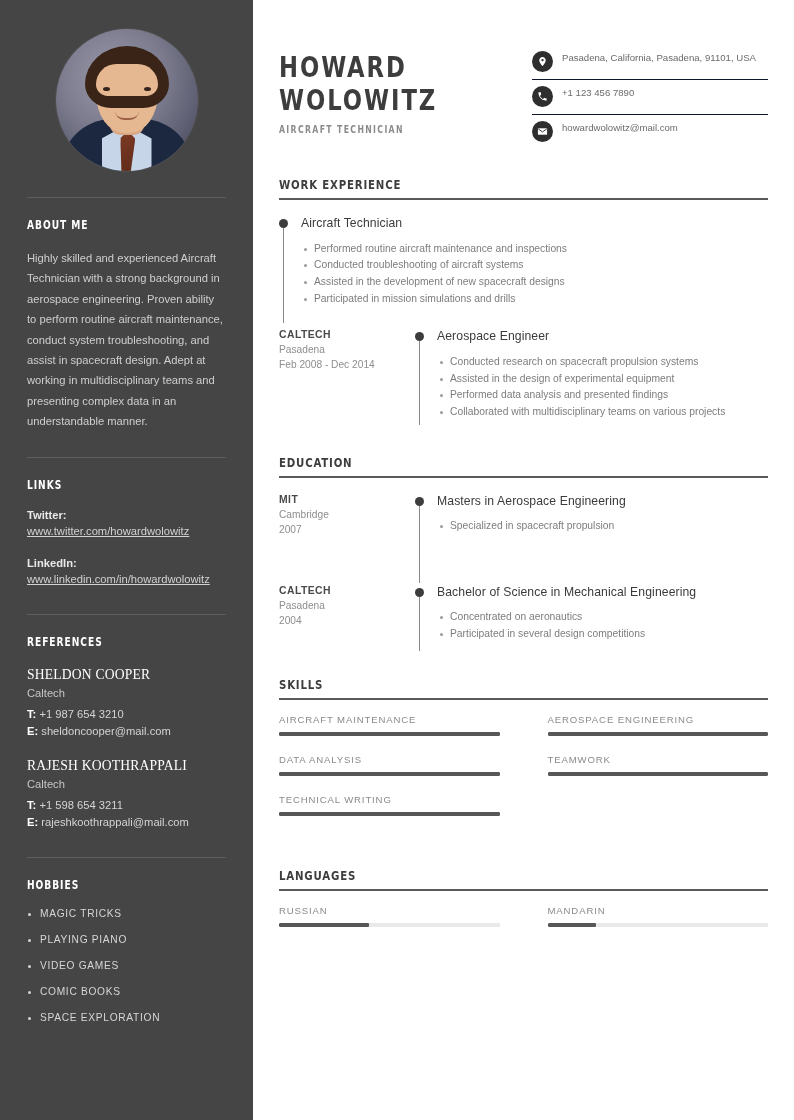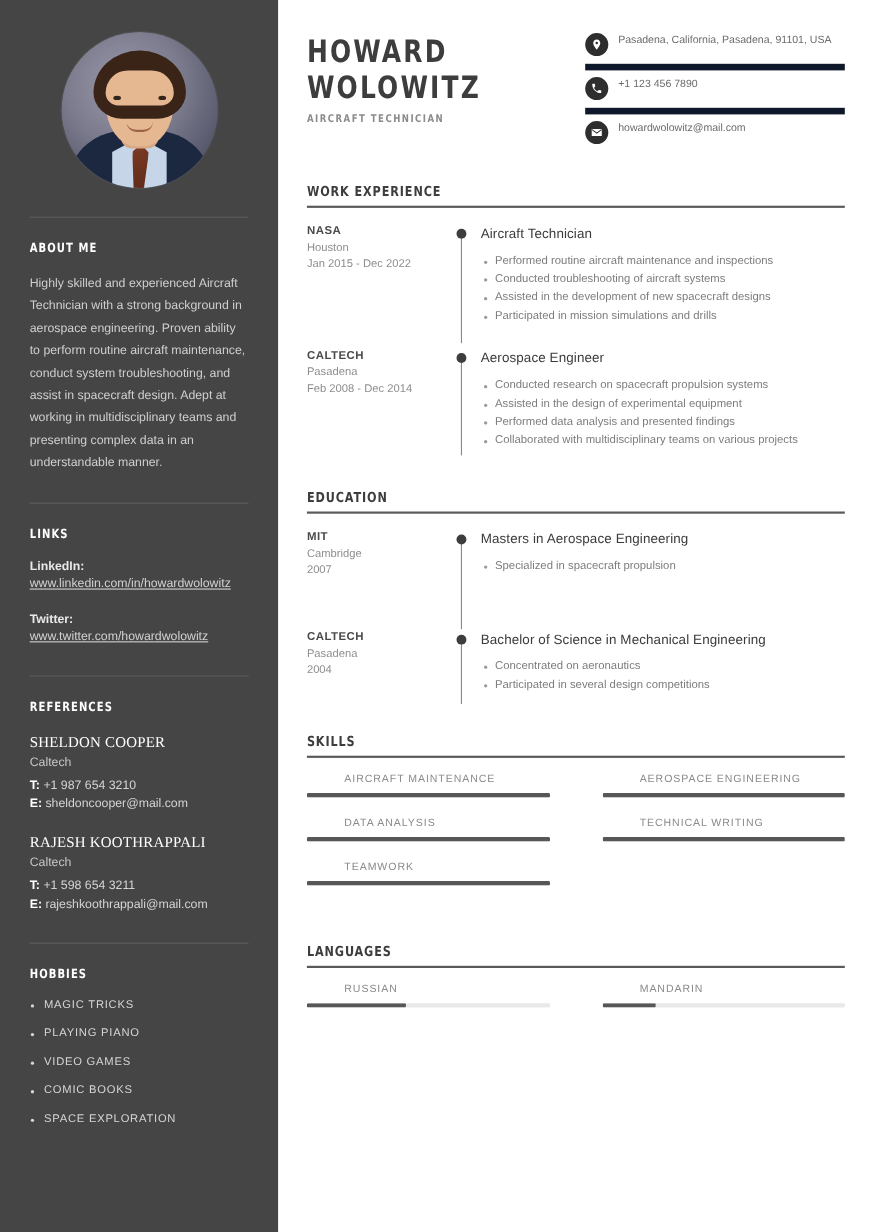--- a/index.html
+++ b/index.html
@@ -180,21 +180,21 @@
     content: "";
     position: absolute; left: 1px; top: 5px;
     width: 3px; height: 3px;
     border-radius: 50%;
     background: #d6d6d6;
   }
 
   
   #main {
     flex: 1;
-    padding: 20px 26px 0 26px;
+    padding: 41px 26px 0 26px;
     background: #ffffff;
   }
 
   .header-row {
     display: flex;
     align-items: flex-start;
     justify-content: space-between;
   }
   .name-block { padding-top: 10px; }
   .name-line {
@@ -219,21 +219,21 @@
     transform: scaleX(0.9);
     transform-origin: left center;
   }
 
   .contact-block { width: 236px; padding-top: 4px; }
   .contact-row {
     display: flex;
     align-items: flex-start;
     gap: 9px;
     padding: 5px 0 7px 0;
-    border-bottom: 6px solid #0f172a;
+    border-bottom: 1px solid #0f172a;
     min-height: 30px;
   }
   .contact-row:last-child { border-bottom: none; }
   .c-icon {
     flex: 0 0 21px;
     width: 21px; height: 21px;
     border-radius: 50%;
     background: #2e2e2e;
     display: flex; align-items: center; justify-content: center;
     margin-top: 1px;
@@ -338,21 +338,20 @@
     row-gap: 0;
     margin-top: 14px;
   }
   .bar-item { margin-bottom: 18px; }
   .bar-label {
     font-size: 9.6px;
     letter-spacing: 0.85px;
     color: #8a8a8a;
     text-transform: uppercase;
     margin-bottom: 7px;
-    margin-left: 34px;
   }
   .bar-track {
     height: 4px;
     background: #e9e9e9;
     border-radius: 1px;
     overflow: hidden;
   }
   .bar-fill {
     height: 100%;
     background: #575757;
@@ -381,26 +380,26 @@
     </div>
 
     <div class="sb-divider"></div>
     <div class="sb-head">ABOUT ME</div>
     <p class="about-text">Highly skilled and experienced Aircraft Technician with a strong background in aerospace engineering. Proven ability to perform routine aircraft maintenance, conduct system troubleshooting, and assist in spacecraft design. Adept at working in multidisciplinary teams and presenting complex data in an understandable manner.</p>
 
     <div class="sb-divider"></div>
     <div class="sb-head">LINKS</div>
 
     <div class="link-block">
+      <div class="link-label">Twitter:</div>
+      <a class="link-url" href="#">www.twitter.com/howardwolowitz</a>
+    </div>
+    <div class="link-block">
       <div class="link-label">LinkedIn:</div>
       <a class="link-url" href="#">www.linkedin.com/in/howardwolowitz</a>
-    </div>
-    <div class="link-block">
-      <div class="link-label">Twitter:</div>
-      <a class="link-url" href="#">www.twitter.com/howardwolowitz</a>
     </div>
 
     <div class="sb-divider"></div>
     <div class="sb-head">REFERENCES</div>
 
     <div class="ref-block">
       <div class="ref-name">SHELDON COOPER</div>
       <div class="ref-org">Caltech</div>
       <div class="ref-line">
         <b>T:</b>
@@ -474,25 +473,20 @@
           <span class="c-text">howardwolowitz@mail.com</span>
         </div>
       </div>
     </div>
 
     <section class="section">
       <div class="sec-head">WORK EXPERIENCE</div>
       <div class="sec-rule"></div>
 
       <div class="entry">
-        <div class="entry-left">
-          <div class="e-org">NASA</div>
-          <div class="e-city">Houston</div>
-          <div class="e-date">Jan 2015 - Dec 2022</div>
-        </div>
         <div class="entry-timeline">
           <span class="tl-dot"></span>
           <span class="tl-line"></span>
         </div>
         <div class="entry-right">
           <div class="e-role">Aircraft Technician</div>
           <ul class="e-bullets">
             <li>Performed routine aircraft maintenance and inspections</li>
             <li>Conducted troubleshooting of aircraft systems</li>
             <li>Assisted in the development of new spacecraft designs</li>
@@ -582,27 +576,27 @@
             <div class="bar-fill" style="width: 100%;"></div>
           </div>
         </div>
         <div class="bar-item">
           <div class="bar-label">DATA ANALYSIS</div>
           <div class="bar-track">
             <div class="bar-fill" style="width: 100%;"></div>
           </div>
         </div>
         <div class="bar-item">
-          <div class="bar-label">TECHNICAL WRITING</div>
+          <div class="bar-label">TEAMWORK</div>
           <div class="bar-track">
             <div class="bar-fill" style="width: 100%;"></div>
           </div>
         </div>
         <div class="bar-item">
-          <div class="bar-label">TEAMWORK</div>
+          <div class="bar-label">TECHNICAL WRITING</div>
           <div class="bar-track">
             <div class="bar-fill" style="width: 100%;"></div>
           </div>
         </div>
       </div>
     </section>
 
     <section class="section tight">
       <div class="sec-head">LANGUAGES</div>
       <div class="sec-rule"></div>

